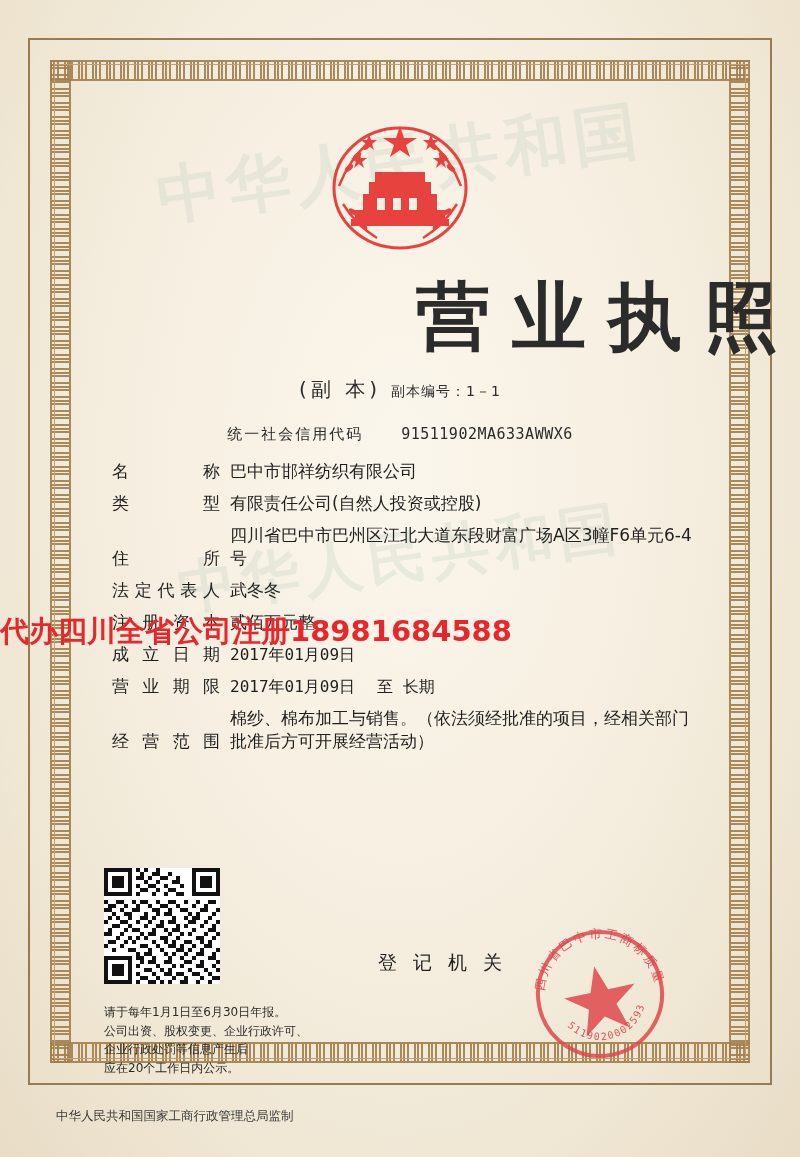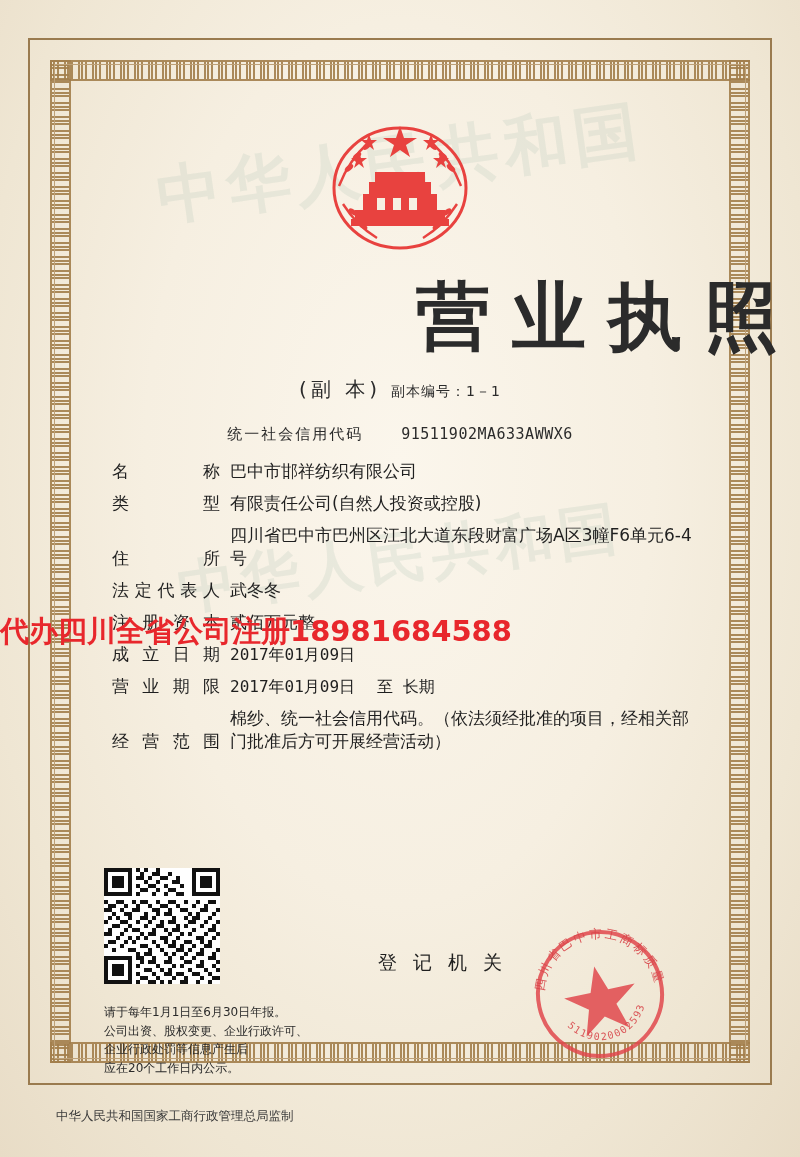--- a/index.html
+++ b/index.html
@@ -377,21 +377,21 @@
 
     <div class="field-row">
       <div class="field-label">营业期限</div>
       <div class="field-value mono">
         <span>2017年01月09日</span><span class="term-gap"></span><span>至 长期</span>
       </div>
     </div>
 
     <div class="field-row">
       <div class="field-label">经营范围</div>
-      <div class="field-value">棉纱、统一社会信用代码。（依法须经批准的项目，经相关部门批准后方可开展经营活动）</div>
+      <div class="field-value">棉纱、棉布加工与销售。（依法须经批准的项目，经相关部门批准后方可开展经营活动）</div>
     </div>
   </div>
 
   <div class="ad-overlay">代办四川全省公司注册18981684588</div>
 
   <div class="qr">
     <svg viewBox="0 0 29 29" width="116" height="116" shape-rendering="crispEdges" aria-hidden="true">
       <rect width="29" height="29" fill="#ffffff"></rect>
       <g fill="#111111">
         <rect x="0" y="0" width="7" height="1"></rect>

